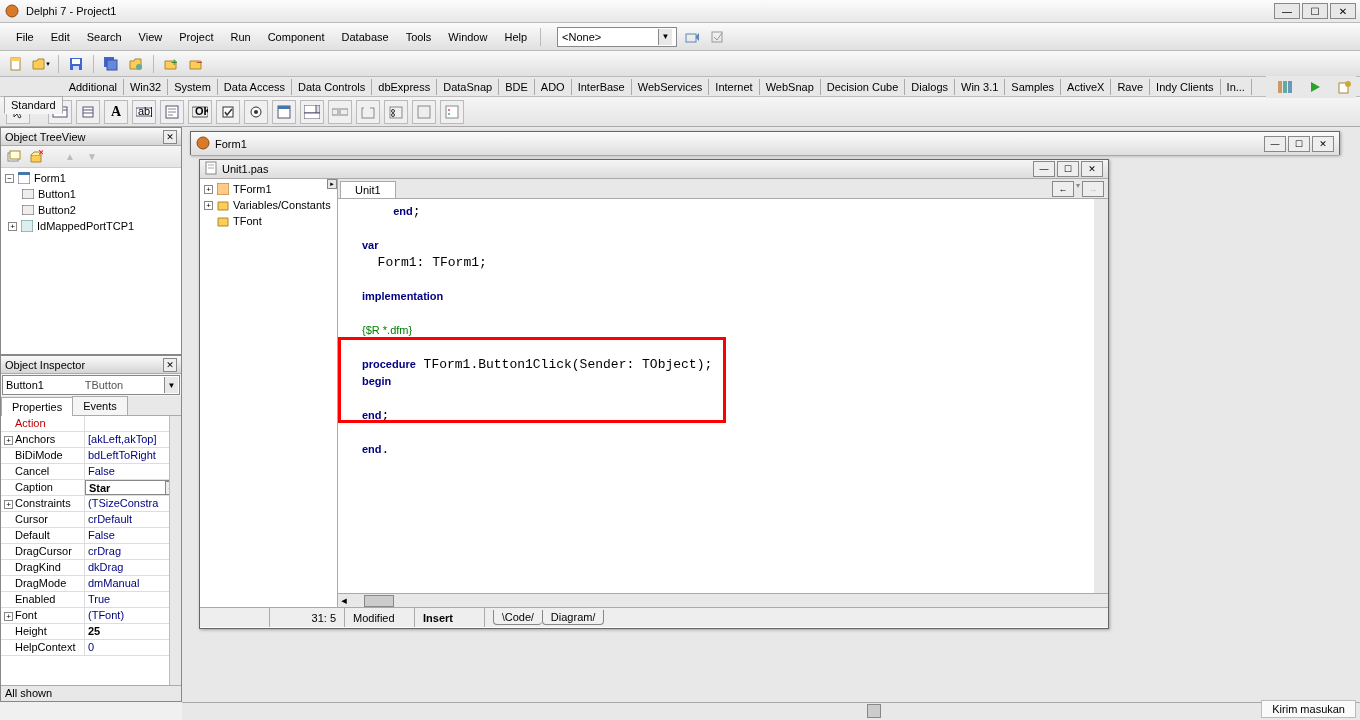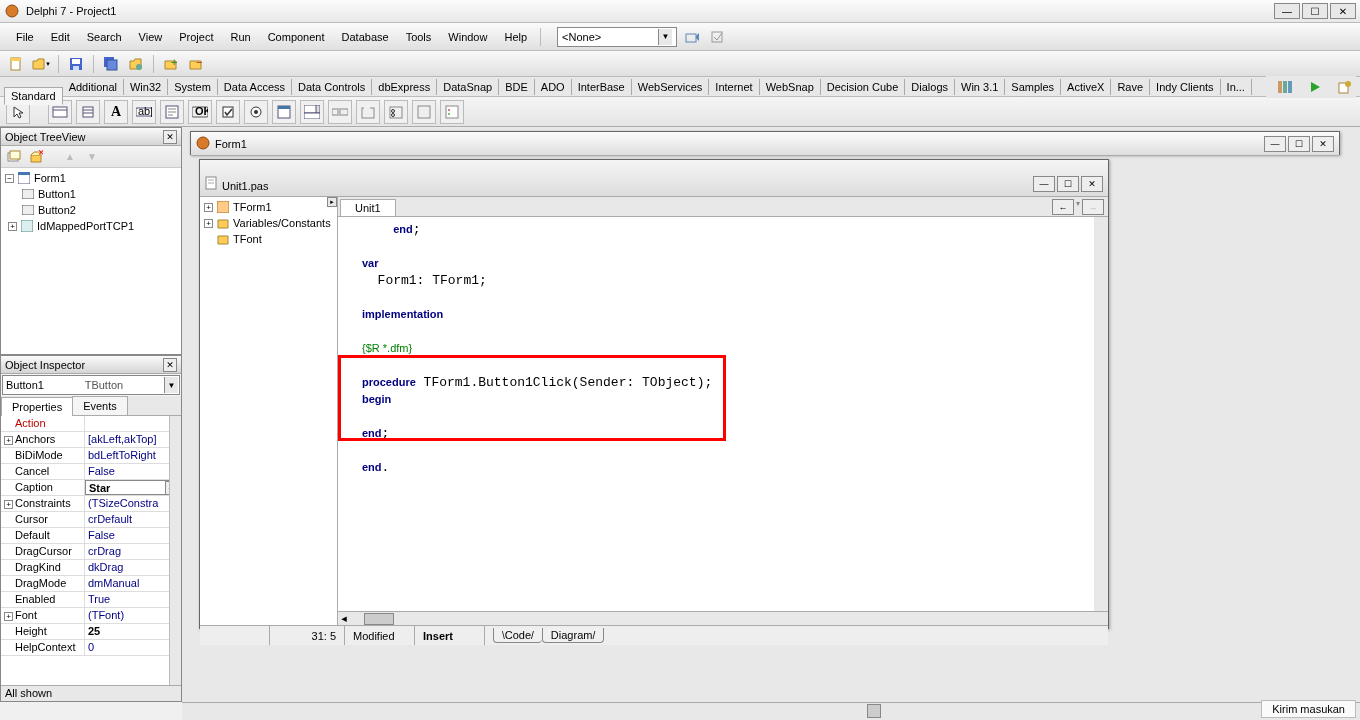--- a/index.html
+++ b/index.html
@@ -20,21 +20,21 @@
   .tbicon { width:20px; height:20px; border:1px solid transparent; display:flex; align-items:center; justify-content:center; margin-left:4px; }
 
   
   .toolbar { height:26px; background: linear-gradient(#f9f9f9,#e0e0e0); border-bottom:1px solid #bbb; display:flex; align-items:center; padding:0 5px; gap:3px; }
   .tbtn { width:22px; height:22px; display:flex; align-items:center; justify-content:center; font-size:12px; }
   .sep { width:1px; height:18px; background:#bbb; margin:0 3px; }
 
   
   .ctabsrow { height:20px; background: #e8e8e8; border-bottom:1px solid #bbb; display:flex; align-items:center; padding:0 4px; position:relative; }
   .ctab { padding:2px 6px; border-right:1px solid #aaa; font-size:11px; white-space:nowrap; }
-  .ctab.act { background:#f5f5f5; border:1px solid #aaa; border-bottom-color:#f5f5f5; position:relative; top:9px; }
+  .ctab.act { background:#f5f5f5; border:1px solid #aaa; border-bottom-color:#f5f5f5; position:relative; top:18px; }
   .navarrows { margin-left:auto; display:flex; gap:1px; }
   .nava { width:14px; height:14px; border:1px solid #888; background:#eee; font-size:9px; display:flex; align-items:center; justify-content:center; }
   .rightsidebtns { position:absolute; right:4px; top:-1px; display:flex; gap:8px; background:#e8e8e8; padding-left:8px; }
 
   
   .palette { height:30px; background: linear-gradient(#f5f5f5,#e5e5e5); border-bottom:1px solid #aaa; display:flex; align-items:center; padding:0 6px; gap:4px; }
   .pbtn { width:24px; height:24px; border:1px solid #bbb; background:#f0f0f0; display:flex; align-items:center; justify-content:center; font-size:11px; }
 
   
   .workspace { position:absolute; top:127px; left:0; right:0; bottom:18px; display:flex; }
@@ -80,21 +80,21 @@
 
   
   .subwin { position:absolute; border:1px solid #666; background:#f0f0f0; box-shadow:1px 1px 3px rgba(0,0,0,.3); }
   .whdr { height:24px; background: linear-gradient(#fcfcfc,#dedede); border-bottom:1px solid #aaa; display:flex; align-items:center; padding:0 5px; gap:5px; }
   .whdr .flex { flex:1; }
   .wbtns { display:flex; gap:2px; }
   .wbtn { width:22px; height:16px; border:1px solid #888; background:#eee; display:flex; align-items:center; justify-content:center; font-size:9px; }
 
   
   .codewin { position:absolute; left:17px; top:32px; width:910px; height:470px; border:1px solid #666; background:#fff; box-shadow:1px 1px 3px rgba(0,0,0,.3); }
-  .codewhdr { height:37px; background: linear-gradient(#f5f5f5,#ddd); border-bottom:1px solid #aaa; display:flex; align-items:flex-end; padding:4px 5px; }
+  .codewhdr { height:19px; background: linear-gradient(#f5f5f5,#ddd); border-bottom:1px solid #aaa; display:flex; align-items:center; padding:4px 5px; }
   .codesplit { display:flex; height:calc(100% - 40px); }
   .codetree { width:138px; border-right:1px solid #aaa; background:#fff; padding:2px; overflow:hidden; position:relative; }
   .splitgrip { position:absolute; top:0; right:0; width:10px; height:10px; border:1px solid #888; background:#e8e8e8; font-size:7px; text-align:center; }
   .codemain { flex:1; display:flex; flex-direction:column; }
   .utab { height:20px; border-bottom:1px solid #aaa; display:flex; align-items:center; background:#e8e8e8; }
   .utabitem { padding:2px 14px; border:1px solid #aaa; border-bottom:none; background:#fff; margin-left:2px; position:relative; top:1px; }
   .unavbtns { margin-left:auto; display:flex; gap:2px; padding-right:4px; }
   .editor { flex:1; background:#fff; font-family:'Courier New',monospace; font-size:13px; line-height:17px; padding:4px 10px 4px 24px; white-space:pre; overflow:auto; position:relative; border-right:14px solid #e8e8e8; }
   .kw { color:#000080; font-weight:bold; }
   .dir { color:#008000; }

